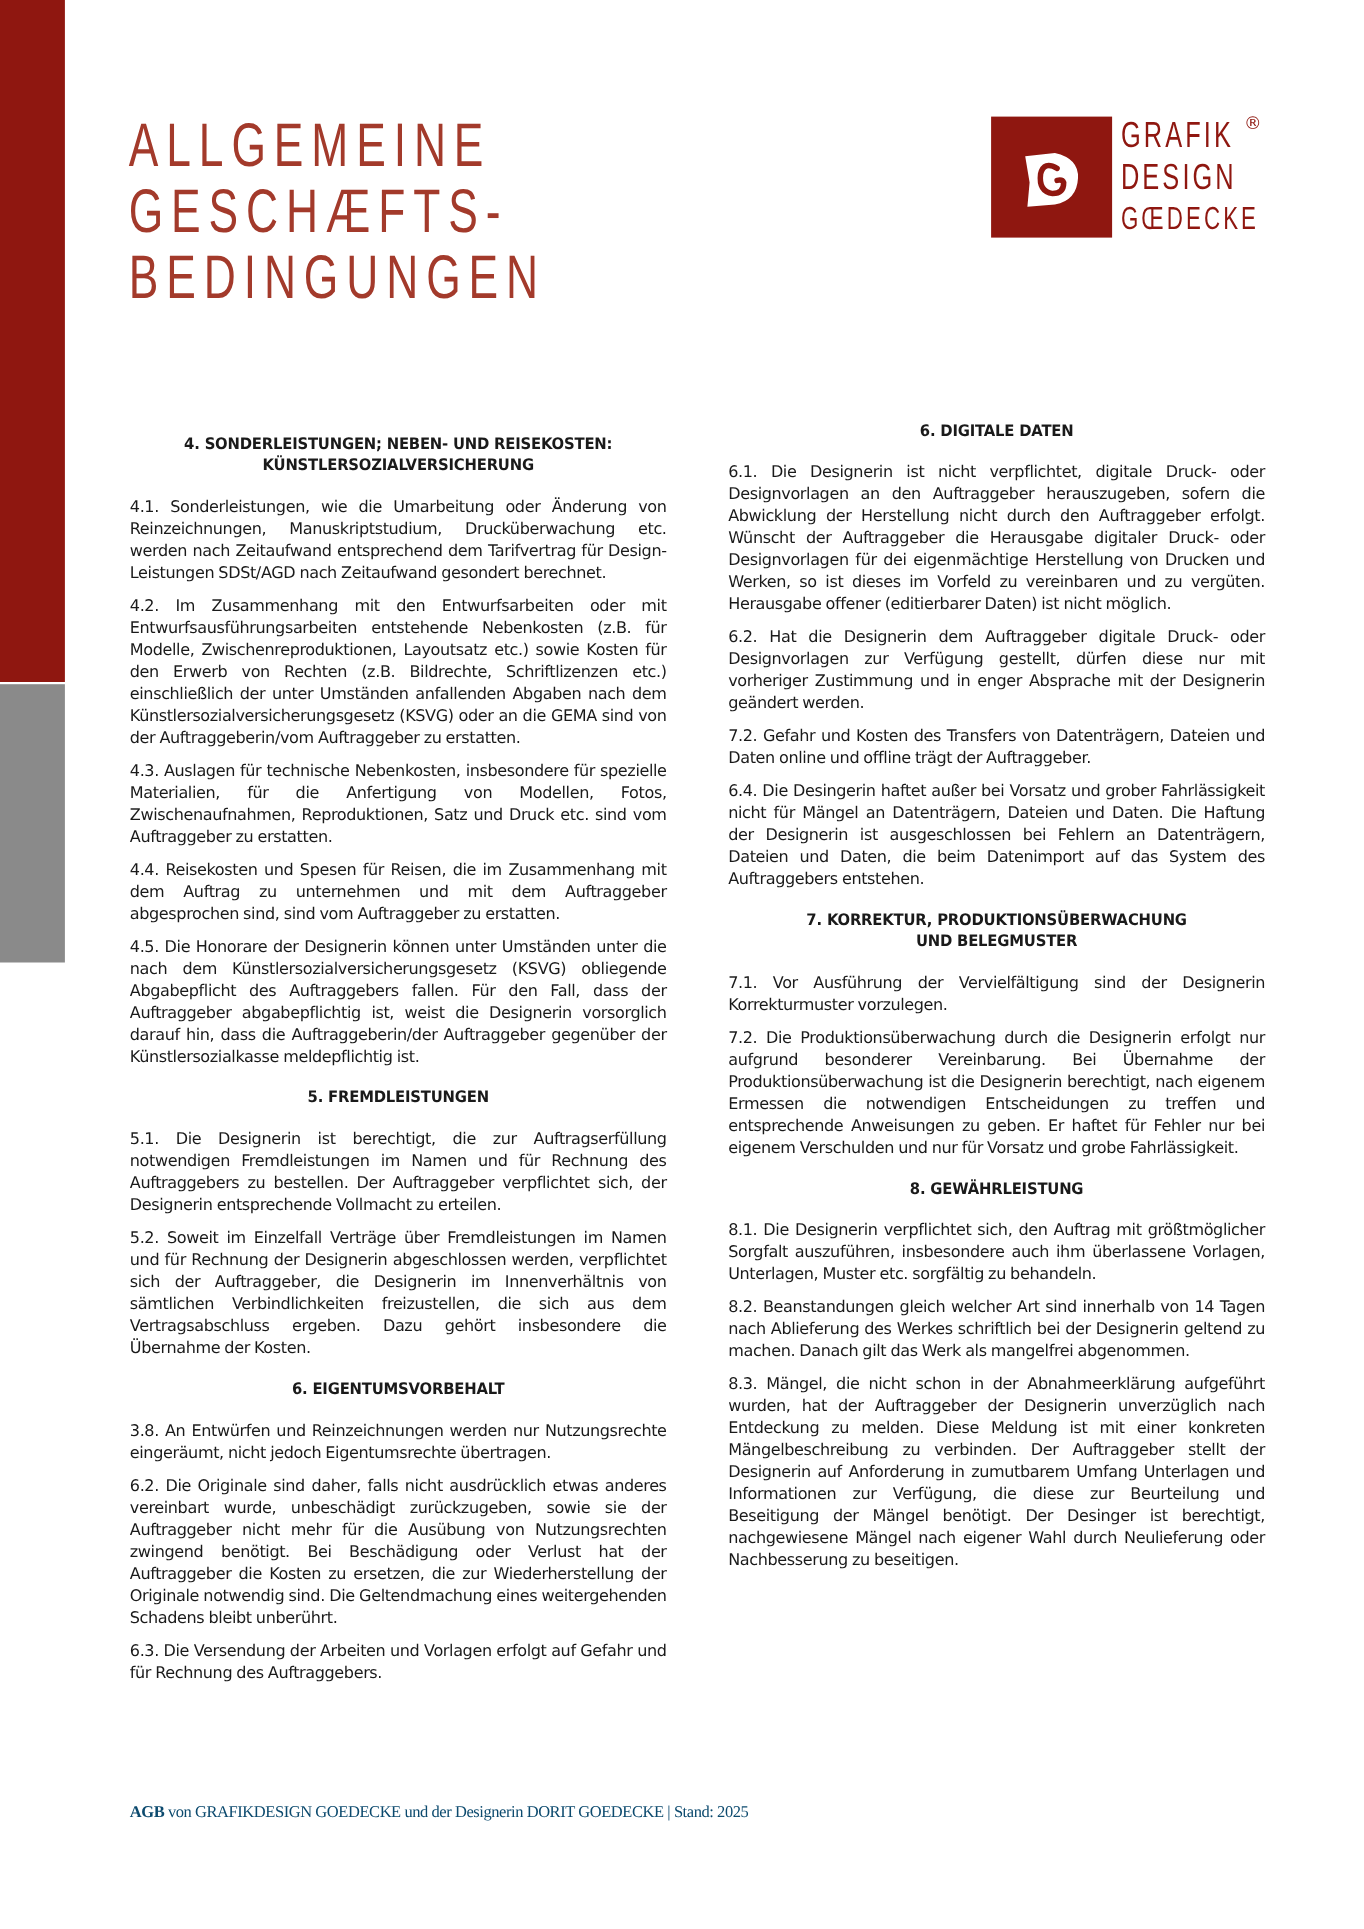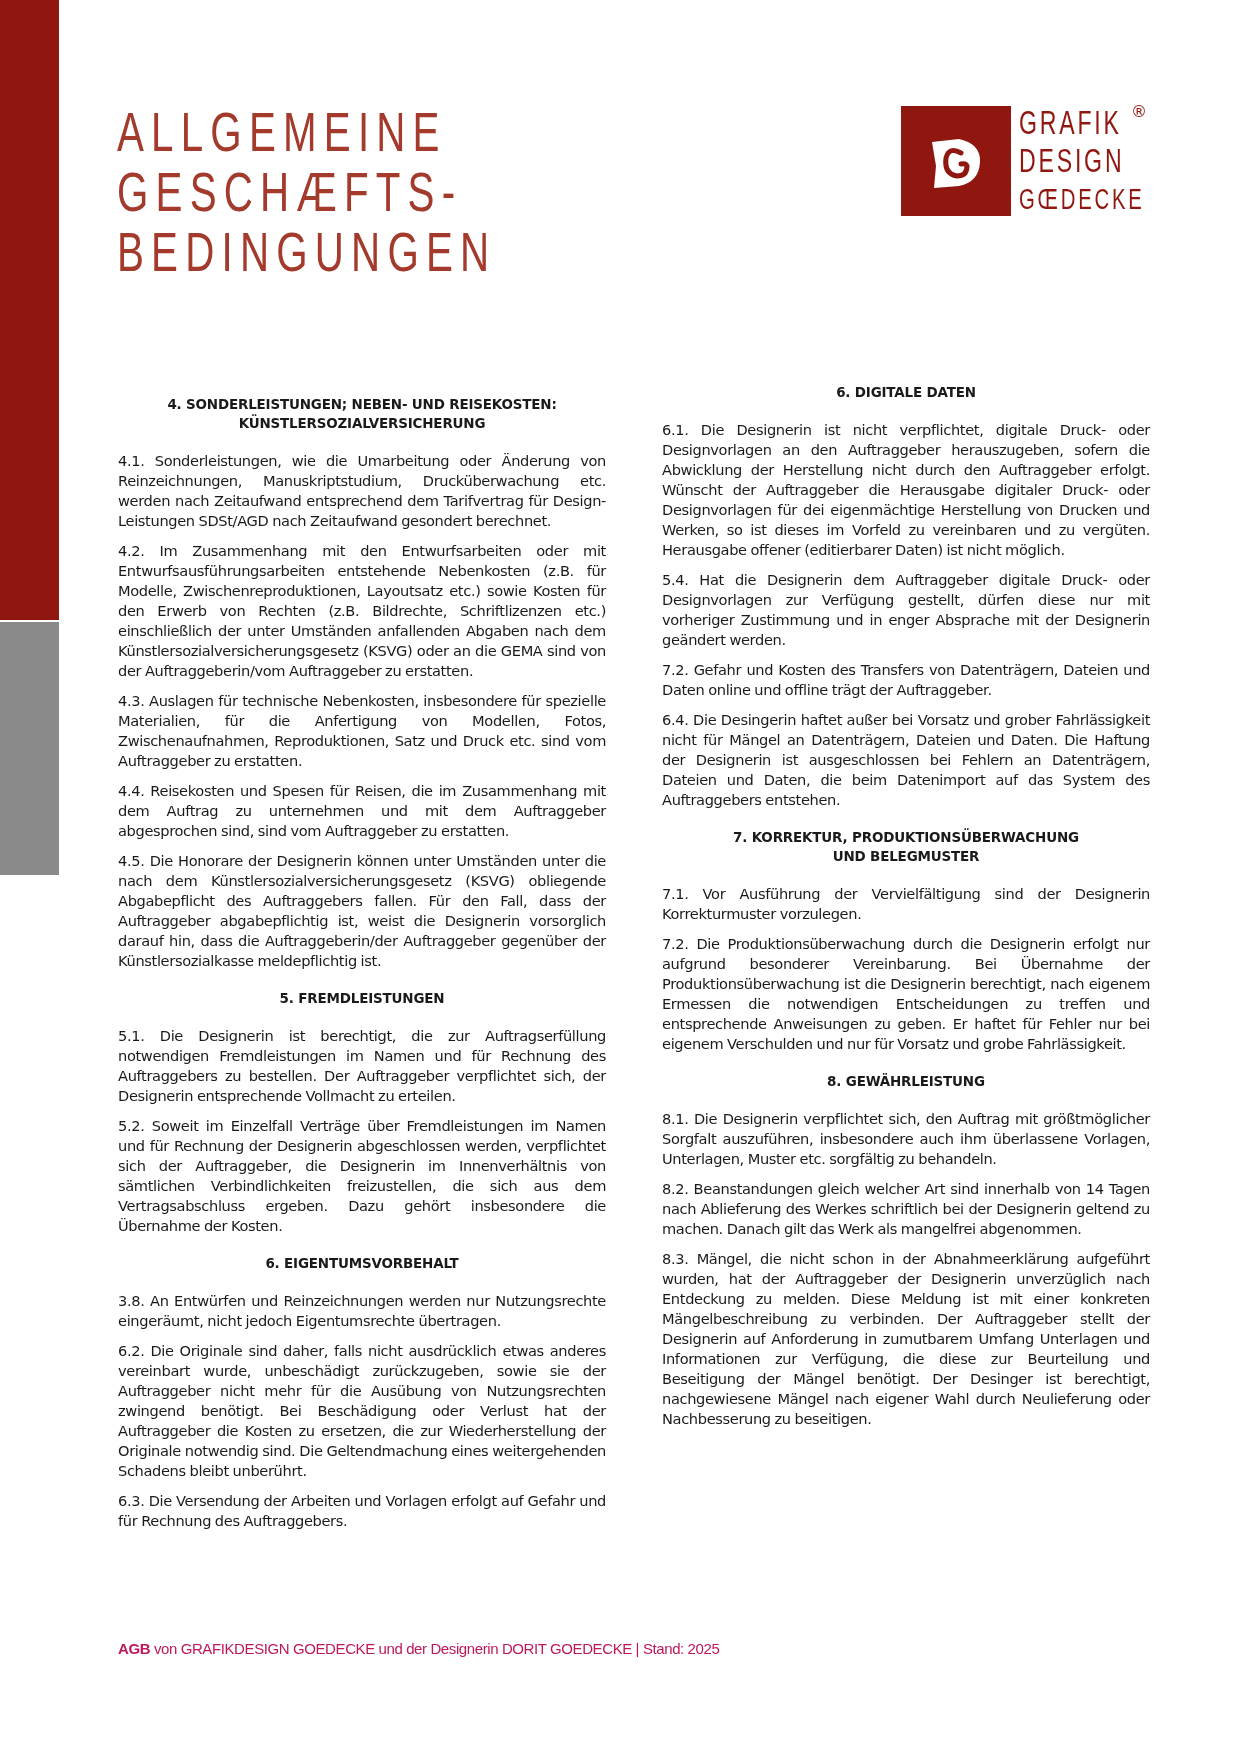--- a/index.html
+++ b/index.html
@@ -41,21 +41,21 @@
     }
     .sec-h.later { margin-top: 18px; }
     .para {
       font-size: 14.6px; line-height: 20px; text-align: justify;
       margin-bottom: 10px; font-family: "DejaVu Sans", sans-serif; letter-spacing: -0.35px;
       hyphens: auto; word-spacing: -0.5px;
     }
 
     .footer {
       position: absolute; left: 118px; top: 1640px;
-      font-size: 15px; color: #be185d; font-family: Liberation Sans, sans-serif;
+      font-size: 15px; color: #0c4a6e; font-family: Liberation Serif, serif;
       letter-spacing: -0.4px; white-space: nowrap;
     }
     .footer b { font-weight: 700; }
   </style>
 </head>
 <body>
 
 <div class="side-red"></div>
 <div class="side-grey"></div>
 
@@ -102,21 +102,21 @@
     <p class="para">3.8. An Entwürfen und Reinzeichnungen werden nur Nutzungsrechte eingeräumt, nicht jedoch Eigentumsrechte übertragen.</p>
     <p class="para">6.2. Die Originale sind daher, falls nicht ausdrücklich etwas anderes vereinbart wurde, unbeschädigt zurückzugeben, sowie sie der Auftraggeber nicht mehr für die Ausübung von Nutzungsrechten zwingend benötigt. Bei Beschädigung oder Verlust hat der Auftraggeber die Kosten zu ersetzen, die zur Wiederherstellung der Originale notwendig sind. Die Geltendmachung eines weitergehenden Schadens bleibt unberührt.</p>
     <p class="para">6.3. Die Versendung der Arbeiten und Vorlagen erfolgt auf Gefahr und für Rechnung des Auftraggebers.</p>
   </section>
 </div>
 
 <div class="col col-right">
   <section>
     <h2 class="sec-h">6. DIGITALE DATEN</h2>
     <p class="para">6.1. Die Designerin ist nicht verpflichtet, digitale Druck- oder Designvorlagen an den Auftraggeber herauszugeben, sofern die Abwicklung der Herstellung nicht durch den Auftraggeber erfolgt. Wünscht der Auftraggeber die Herausgabe digitaler Druck- oder Designvorlagen für dei eigenmächtige Herstellung von Drucken und Werken, so ist dieses im Vorfeld zu vereinbaren und zu vergüten. Herausgabe offener (editierbarer Daten) ist nicht möglich.</p>
-    <p class="para">5.4. Hat die Designerin dem Auftraggeber digitale Druck- oder Designvorlagen zur Verfügung gestellt, dürfen diese nur mit vorheriger Zustimmung und in enger Absprache mit der Designerin geändert werden.</p>
+    <p class="para">6.2. Hat die Designerin dem Auftraggeber digitale Druck- oder Designvorlagen zur Verfügung gestellt, dürfen diese nur mit vorheriger Zustimmung und in enger Absprache mit der Designerin geändert werden.</p>
     <p class="para">7.2. Gefahr und Kosten des Transfers von Datenträgern, Dateien und Daten online und offline trägt der Auftraggeber.</p>
     <p class="para">6.4. Die Desingerin haftet außer bei Vorsatz und grober Fahrlässigkeit nicht für Mängel an Datenträgern, Dateien und Daten. Die Haftung der Designerin ist ausgeschlossen bei Fehlern an Datenträgern, Dateien und Daten, die beim Datenimport auf das System des Auftraggebers entstehen.</p>
   </section>
   <section>
     <h2 class="sec-h later">
       <span>7. KORREKTUR, PRODUKTIONSÜBERWACHUNG</span><br>
       <span>UND BELEGMUSTER</span>
     </h2>
     <p class="para">7.1. Vor Ausführung der Vervielfältigung sind der Designerin Korrekturmuster vorzulegen.</p>
     <p class="para">7.2. Die Produktionsüberwachung durch die Designerin erfolgt nur aufgrund besonderer Vereinbarung. Bei Übernahme der Produktionsüberwachung ist die Designerin berechtigt, nach eigenem Ermessen die notwendigen Entscheidungen zu treffen und entsprechende Anweisungen zu geben. Er haftet für Fehler nur bei eigenem Verschulden und nur für Vorsatz und grobe Fahrlässigkeit.</p>

